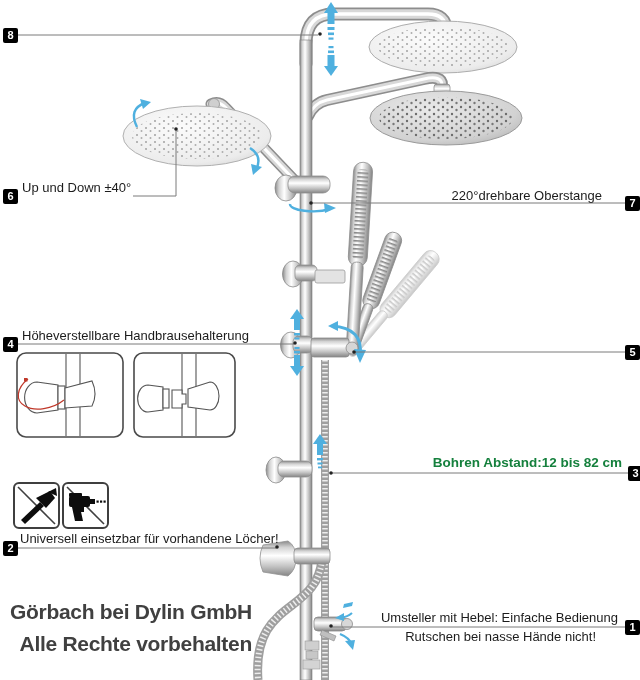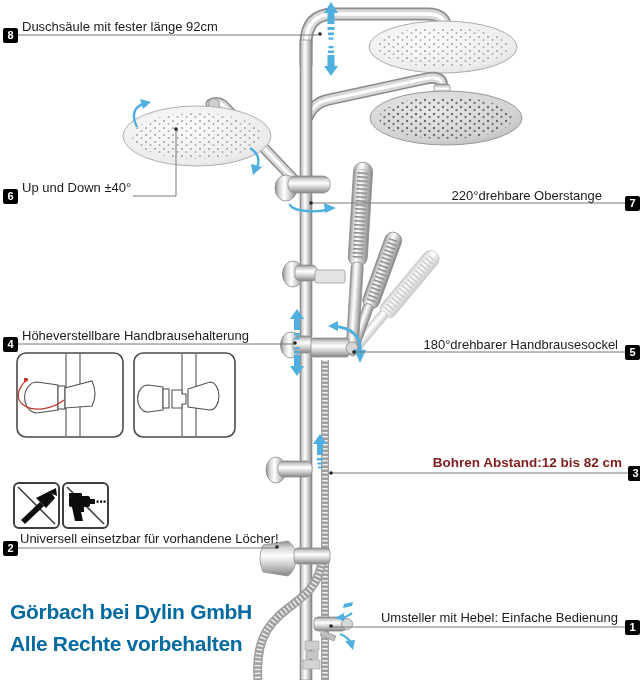--- a/index.html
+++ b/index.html
@@ -1,26 +1,26 @@
 <!DOCTYPE html>
 <html><head>
 <meta charset="utf-8">
 <style>
   html,body{margin:0;padding:0;background:#ffffff;}
   .stage{position:relative;width:640px;height:680px;background:#fff;overflow:hidden;
          font-family:"Liberation Sans",sans-serif;}
   .stage svg.illustration{position:absolute;left:0;top:0;}
   .label{position:absolute;font-size:13px;color:#1c1c1c;white-space:nowrap;line-height:1.1;}
-  .label.bold{font-weight:bold;font-size:13.5px;color:#7f1d1d;}
+  .label.bold{font-weight:bold;font-size:13.5px;color:#15803d;}
   .badge{position:absolute;width:15px;height:15px;background:#000;color:#fff;
          font-size:11px;font-weight:bold;display:flex;align-items:center;justify-content:center;
          border-radius:2px;line-height:1;}
   .footer{position:absolute;left:10px;top:601px;font-weight:bold;font-size:21px;
-          color:#0369a1;letter-spacing:-0.3px;line-height:1.0;}
-  .footer .f2{margin-top:11px;}
+          color:#404040;letter-spacing:-0.3px;line-height:1.0;}
+  .footer .f2{margin-top:11px;text-align:right;}
 </style>
 </head>
 <body>
 
 <div class="stage">
 
 <svg class="illustration" width="640" height="680" viewBox="0 0 640 680">
   <defs>
     <linearGradient id="chromeV" x1="0" y1="0" x2="1" y2="0">
       <stop offset="0" stop-color="#8a8a8a"></stop>
@@ -281,26 +281,25 @@
 
   <div class="badge" style="left:3px;top:28px">8</div>
   <div class="badge" style="left:3px;top:189px">6</div>
   <div class="badge" style="left:3px;top:337px">4</div>
   <div class="badge" style="left:3px;top:541px">2</div>
   <div class="badge" style="left:625px;top:196px">7</div>
   <div class="badge" style="left:625px;top:345px">5</div>
   <div class="badge" style="left:628px;top:466px">3</div>
   <div class="badge" style="left:625px;top:620px">1</div>
 
-  <div class="label" style="left:22px;top:20px">Duschsäule mit fester länge 92cm</div>
   <div class="label" style="left:22px;top:181px">Up und Down ±40°</div>
   <div class="label" style="right:38px;top:189px">220°drehbare Oberstange</div>
   <div class="label" style="left:22px;top:329px">Höheverstellbare Handbrausehalterung</div>
-  <div class="label" style="right:22px;top:338px">180°drehbarer Handbrausesockel</div>
   <div class="label bold" style="right:18px;top:456px">Bohren Abstand:12 bis 82 cm</div>
   <div class="label" style="left:20px;top:532px">Universell einsetzbar für vorhandene Löcher!</div>
   <div class="label" style="right:22px;top:611px">Umsteller mit Hebel: Einfache Bedienung</div>
+  <div class="label" style="right:44px;top:630px">Rutschen bei nasse Hände nicht!</div>
 
   <div class="footer">
     <div class="f1">Görbach bei Dylin GmbH</div>
     <div class="f2">Alle Rechte vorbehalten</div>
   </div>
 </div>
 
 </body></html>

